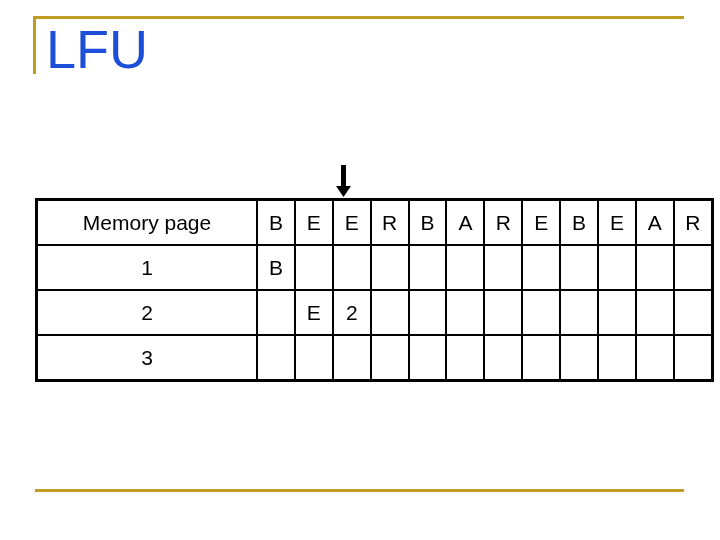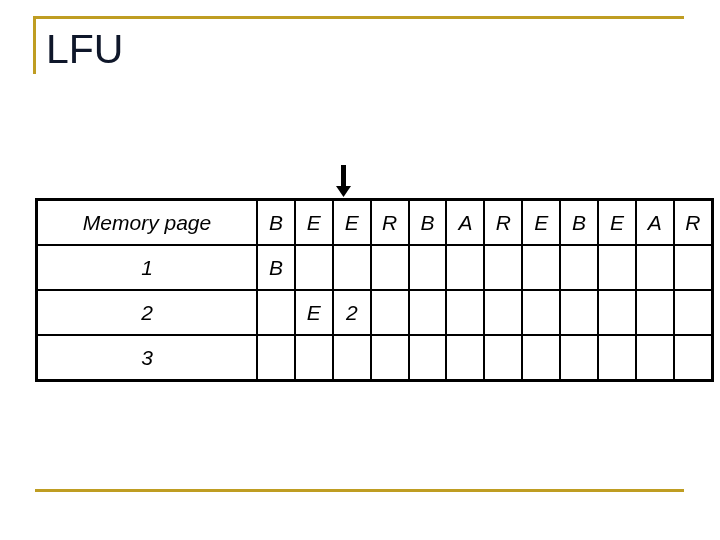--- a/index.html
+++ b/index.html
@@ -30,23 +30,23 @@
     left: 33px;
     top: 16px;
     width: 3px;
     height: 58px;
     background: #bf9d22;
   }
   #slide-title {
     position: absolute;
     left: 46px;
     top: 24px;
-    font-size: 41px;
+    font-size: 54px;
     line-height: 50px;
-    color: #0f172a;
+    color: #1d4ed8;
     letter-spacing: 0px;
     white-space: nowrap;
   }
   #footer-rule {
     position: absolute;
     left: 35px;
     top: 489px;
     width: 649px;
     height: 3px;
     background: #bf9d22;
@@ -61,21 +61,20 @@
     height: 33px;
   }
 
   
   #page-table-wrap {
     position: absolute;
     left: 35px;
     top: 198px;
     width: 649px;
     height: 172px;
-    font-style: italic;
   }
   table#page-table {
     border-collapse: collapse;
     table-layout: fixed;
     width: 649px;
     height: 172px;
     border: 3px solid #000000;
   }
   table#page-table td {
     border: 2px solid #000000;

